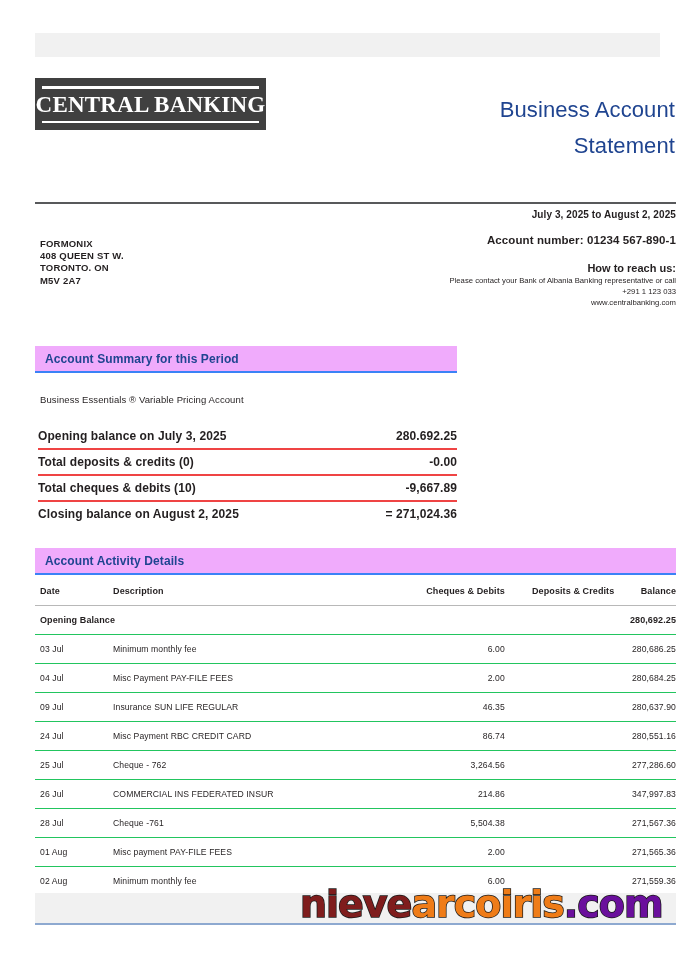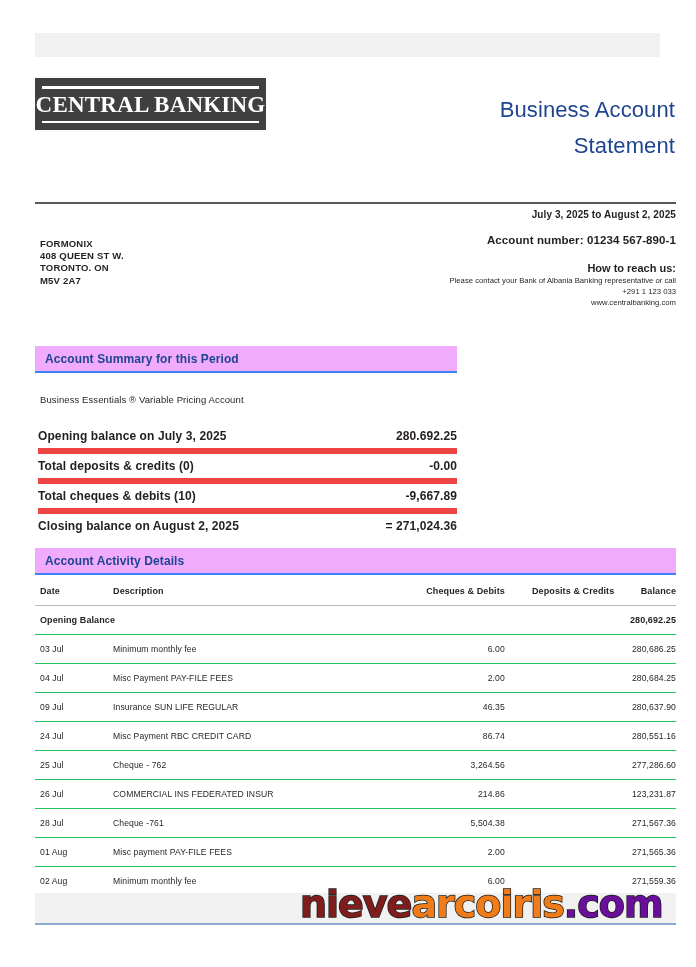--- a/index.html
+++ b/index.html
@@ -177,21 +177,21 @@
   .summary-table {
     position: absolute;
     left: 38px;
     top: 424px;
     width: 419px;
     border-collapse: collapse;
     font-size: 12px;
   }
   .summary-table td {
     padding: 5px 0 5px 0;
-    border-top: 6px solid #ef4444;
+    border-top: 2px solid #ef4444;
     font-weight: bold;
     color: #231f20;
     letter-spacing: 0.1px;
   }
   .summary-table tr:first-child td { border-top: none; }
   .summary-table td.amount {
     text-align: right;
     white-space: nowrap;
   }
 
@@ -383,21 +383,21 @@
         <td class="col-desc">Cheque - 762</td>
         <td class="num col-debit">3,264.56</td>
         <td class="num col-credit"></td>
         <td class="num col-bal">277,286.60</td>
       </tr>
       <tr>
         <td class="col-date">26 Jul</td>
         <td class="col-desc">COMMERCIAL INS FEDERATED INSUR</td>
         <td class="num col-debit">214.86</td>
         <td class="num col-credit"></td>
-        <td class="num col-bal">123,231.87</td>
+        <td class="num col-bal">347,997.83</td>
       </tr>
       <tr>
         <td class="col-date">28 Jul</td>
         <td class="col-desc">Cheque -761</td>
         <td class="num col-debit">5,504.38</td>
         <td class="num col-credit"></td>
         <td class="num col-bal">271,567.36</td>
       </tr>
       <tr>
         <td class="col-date">01 Aug</td>

